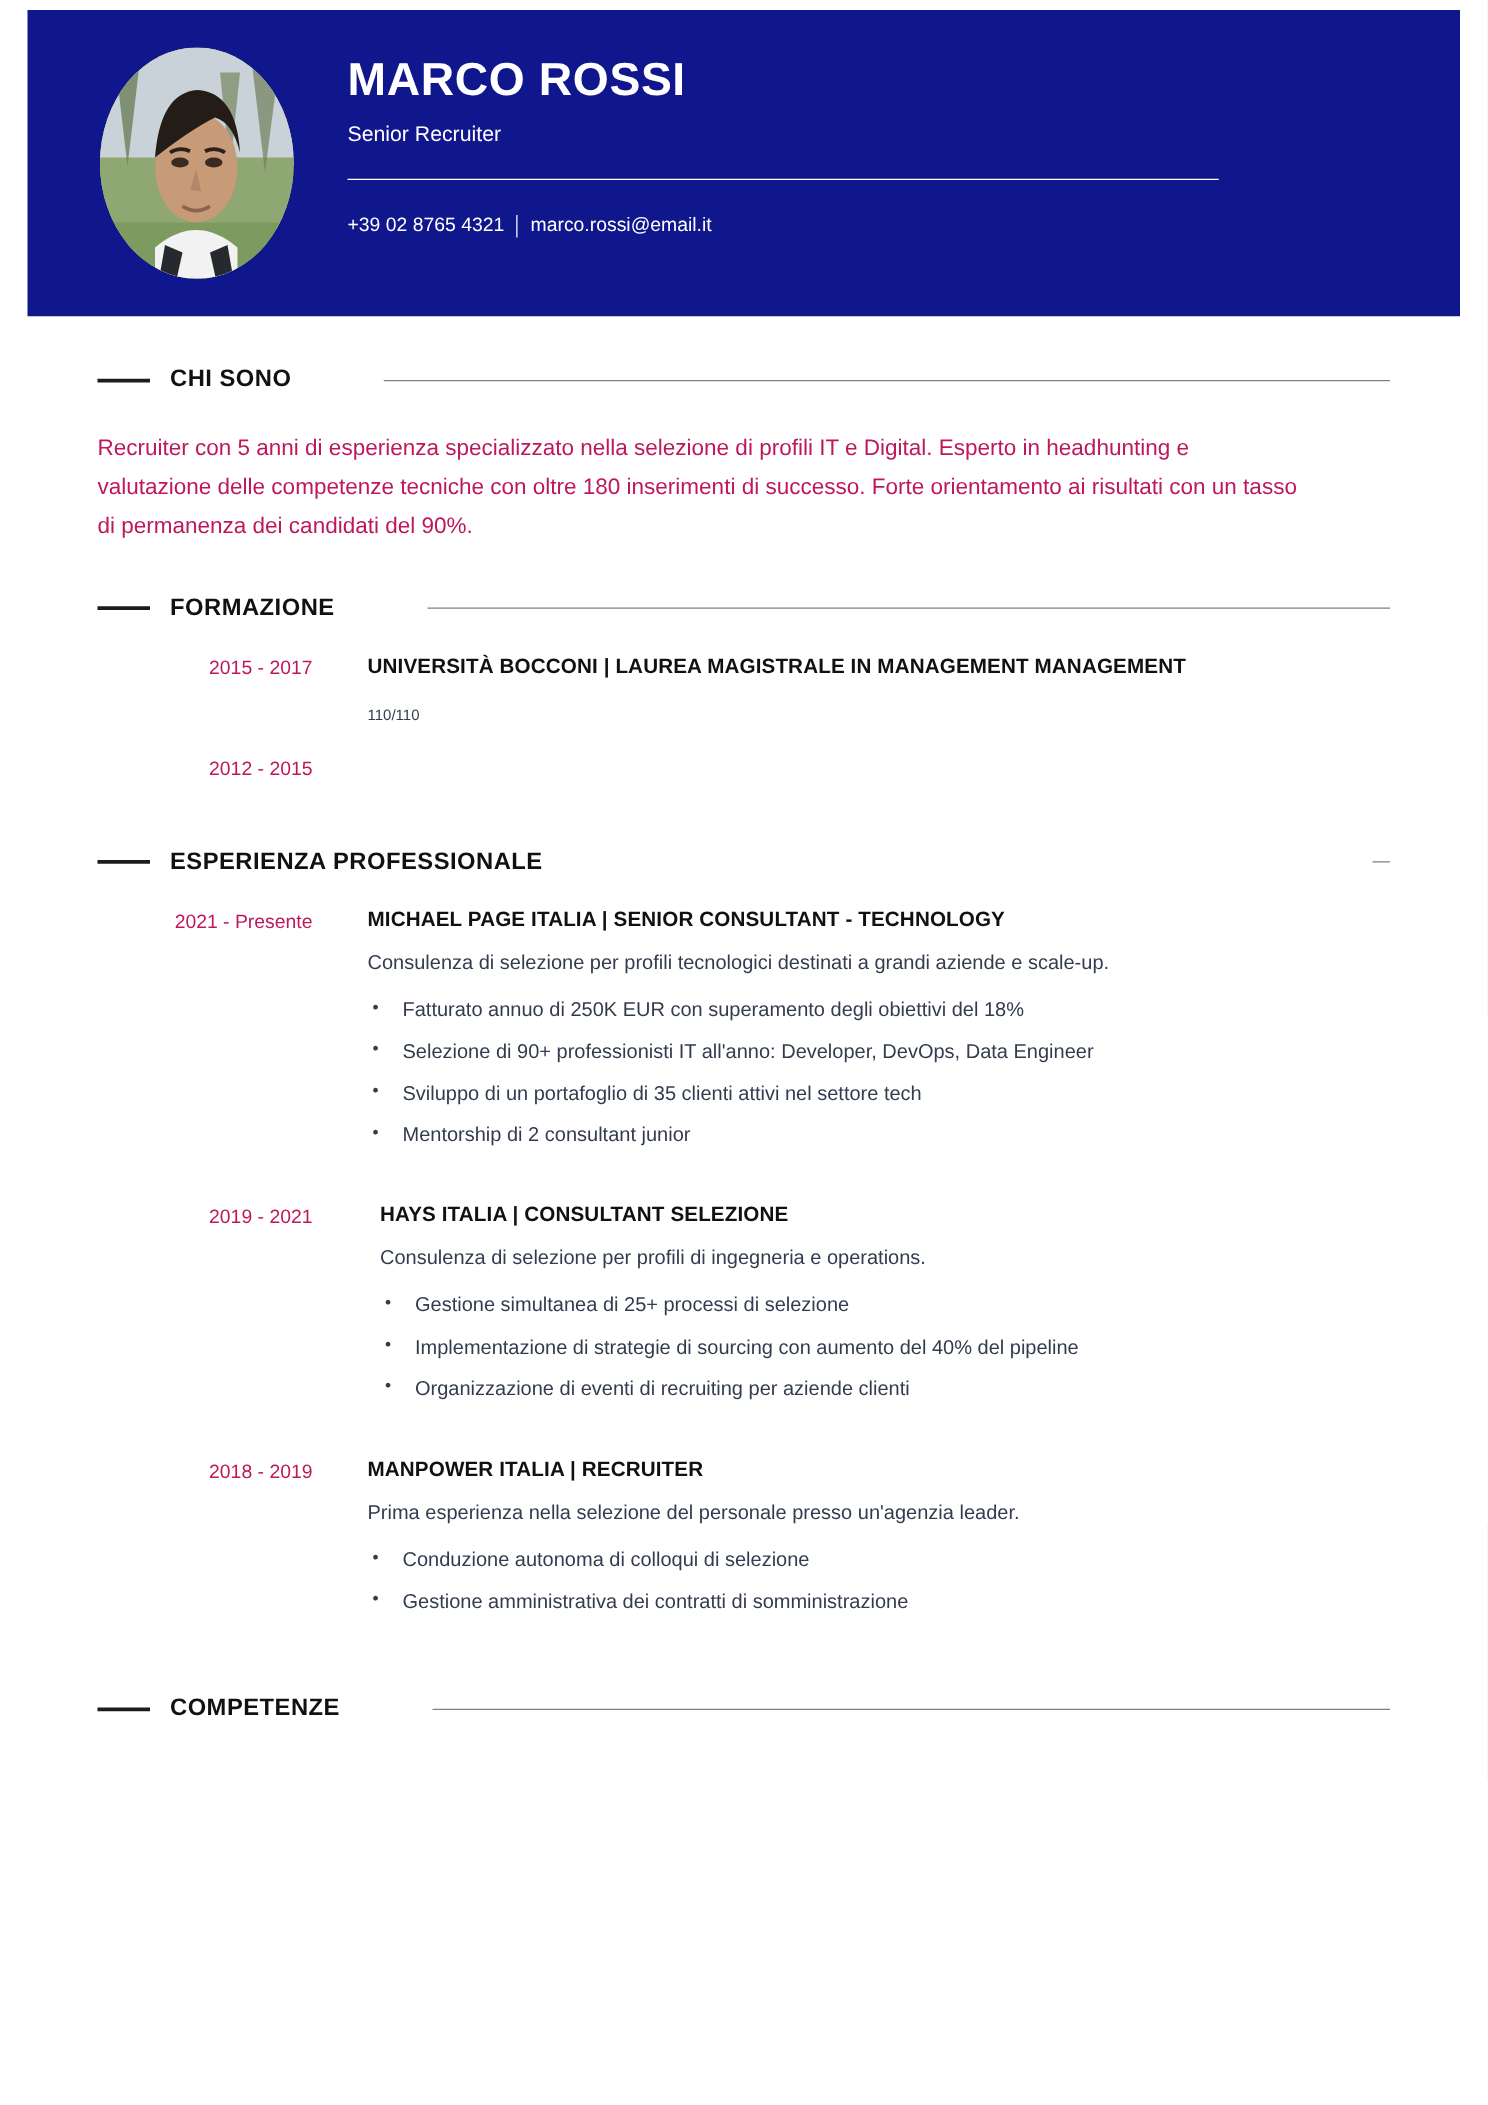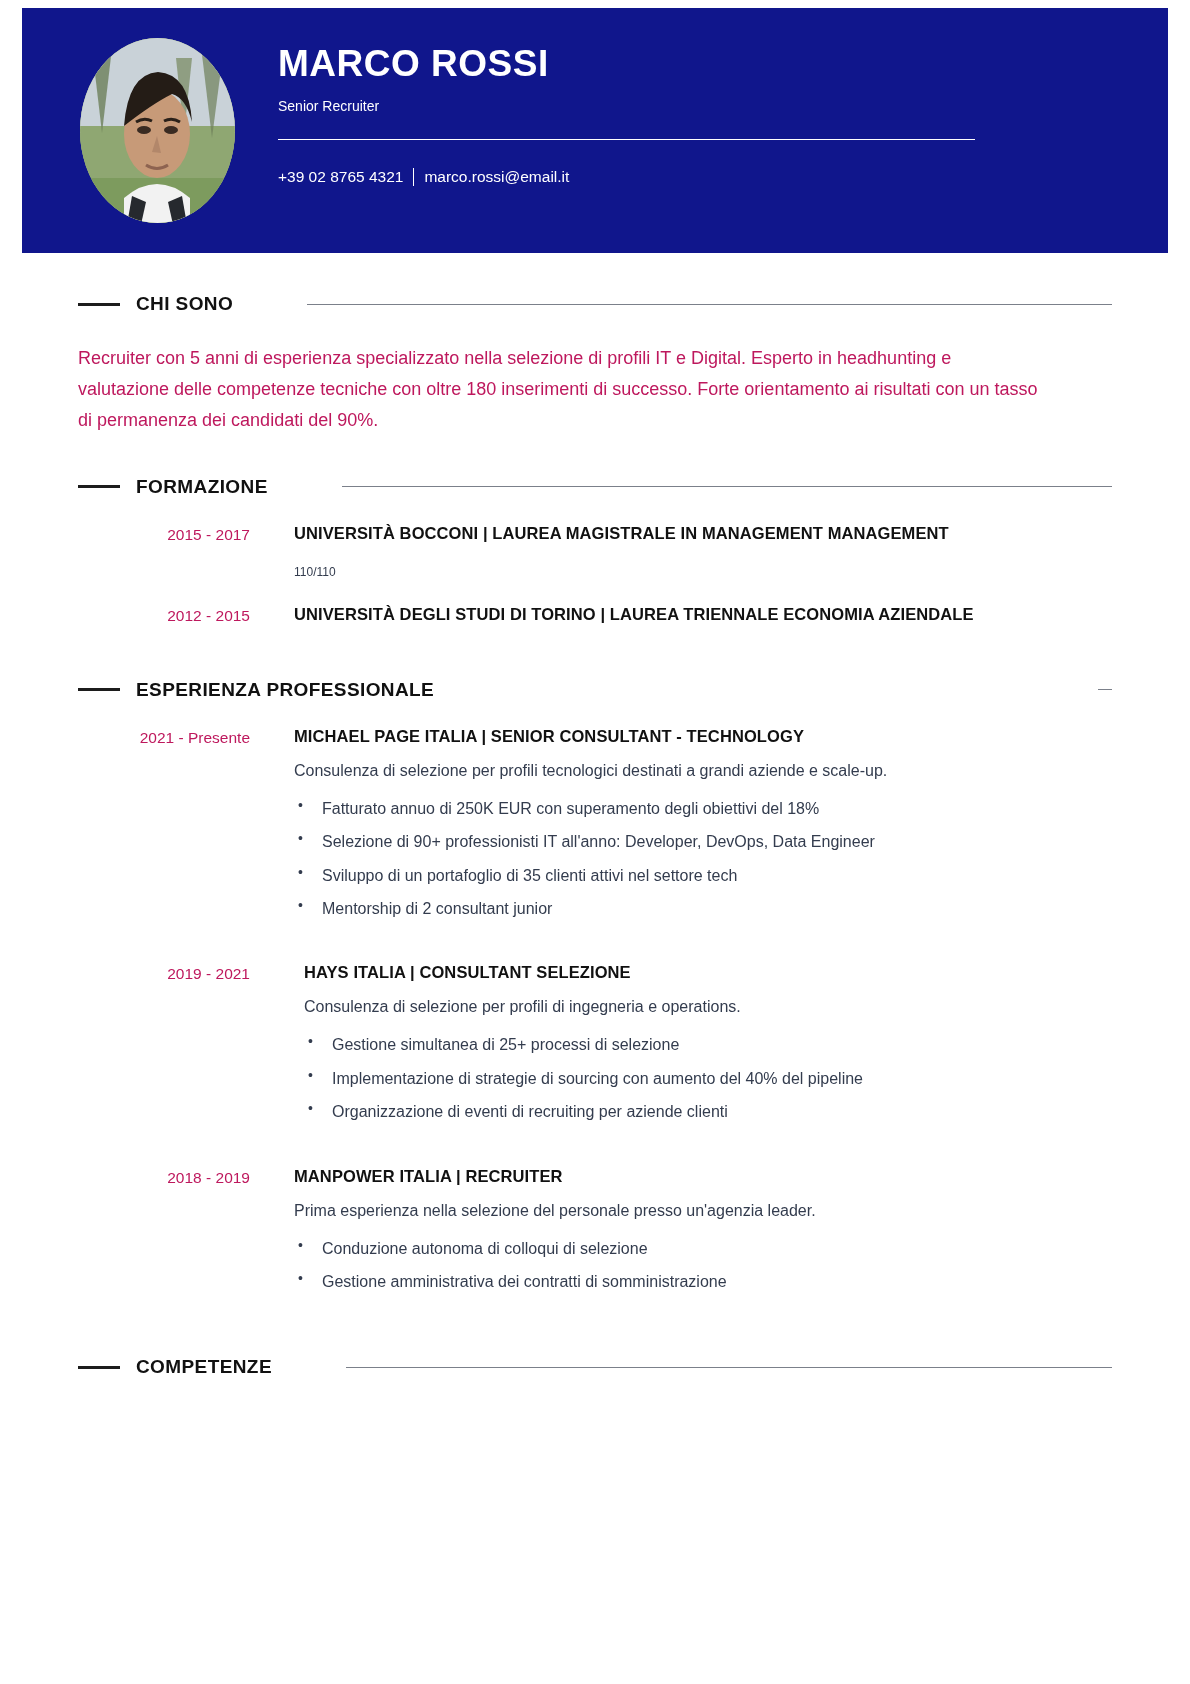--- a/index.html
+++ b/index.html
@@ -50,21 +50,21 @@
   .hdr-name {
     font-size: 37px;
     font-weight: bold;
     color: #ffffff;
     letter-spacing: 0.5px;
     line-height: 1.18;
     margin: 0;
     font-stretch: condensed;
   }
   .hdr-role {
-    font-size: 14px;
+    font-size: 17px;
     color: #ffffff;
     margin-top: 12px;
     font-weight: normal;
   }
   .hdr-rule {
     margin-top: 25px;
     height: 1px;
     background: #ffffff;
     width: 697px;
   }
@@ -249,23 +249,20 @@
     <div class="entry">
       <div class="entry-date">2015 - 2017</div>
       <div class="entry-main">
         <div class="entry-title">UNIVERSITÀ BOCCONI | LAUREA MAGISTRALE IN MANAGEMENT MANAGEMENT</div>
         <div class="entry-note">110/110</div>
       </div>
     </div>
 
     <div class="entry">
       <div class="entry-date">2012 - 2015</div>
-      <div class="entry-main">
-        <div class="entry-title">UNIVERSITÀ DEGLI STUDI DI TORINO | LAUREA TRIENNALE ECONOMIA AZIENDALE</div>
-      </div>
     </div>
 
     <div class="section-head" style="margin-top:54px;">
       <span class="section-dash"></span>
       <span class="section-title">ESPERIENZA PROFESSIONALE</span>
       <span class="rule-spacer"></span>
       <span class="section-rule short"></span>
     </div>
 
     <div class="entry">

